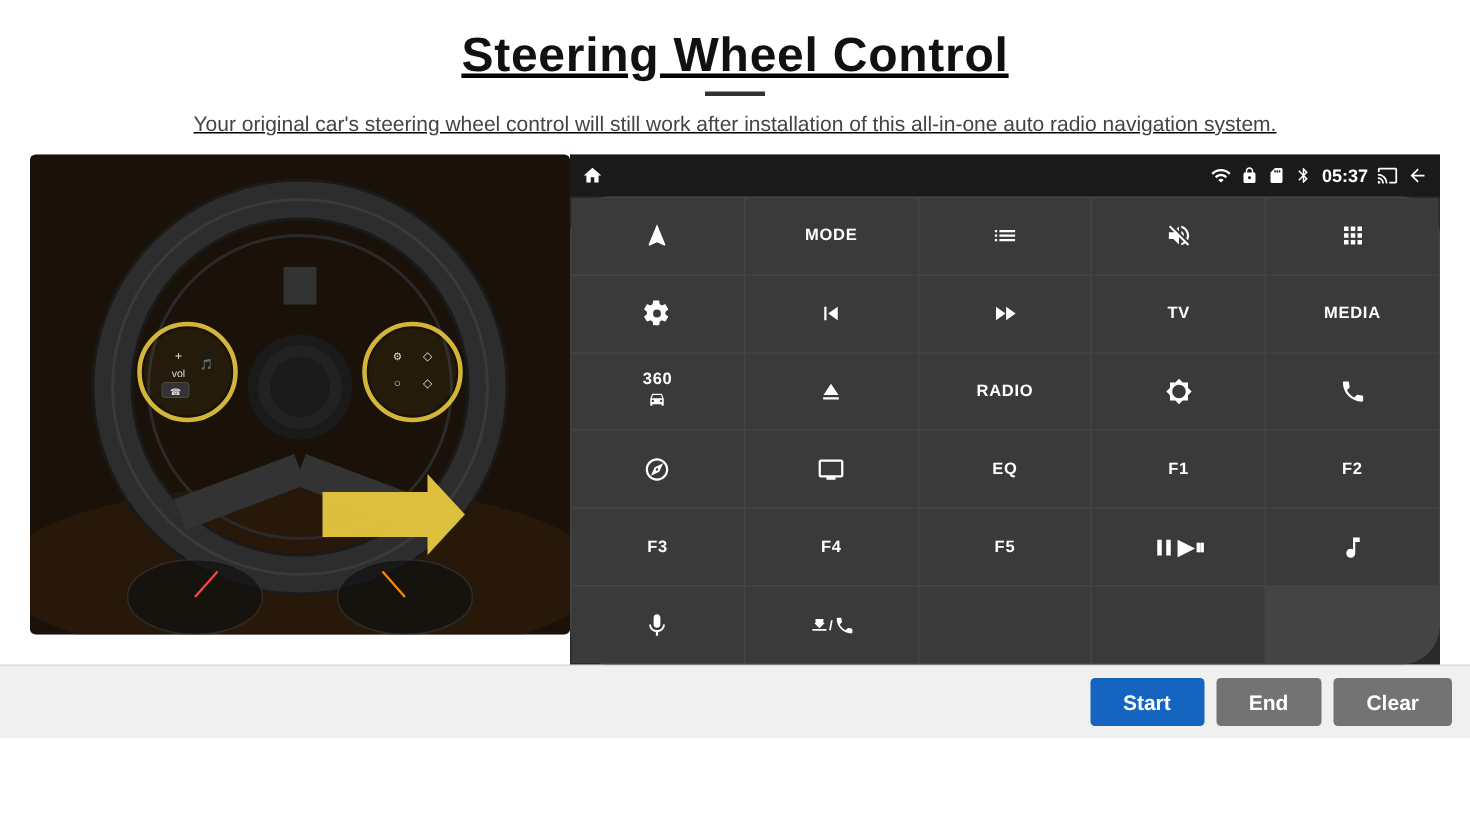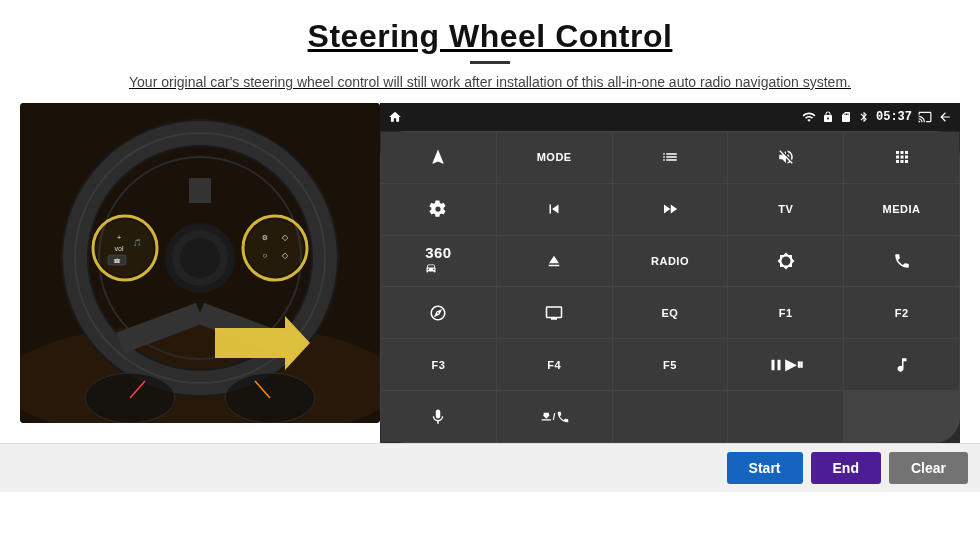--- a/index.html
+++ b/index.html
@@ -82,21 +82,20 @@
     }
     .status-bar-left {
       display: flex;
       align-items: center;
       gap: 6px;
     }
     .status-bar-right {
       display: flex;
       align-items: center;
       gap: 6px;
-      font-family: Liberation Mono, monospace;
     }
 
     
     .btn-grid {
       display: grid;
       grid-template-columns: repeat(5, 1fr);
       grid-template-rows: repeat(6, 1fr);
       flex: 1;
       gap: 1px;
       background: #444;
@@ -139,21 +138,21 @@
       font-weight: 600;
       border: none;
       border-radius: 3px;
       cursor: pointer;
     }
     .btn-start {
       background: #1565c0;
       color: #fff;
     }
     .btn-end {
-      background: #4c1d95;
+      background: #737373;
       color: #fff;
     }
     .btn-clear {
       background: #737373;
       color: #fff;
     }
   </style>
 </head>
 <body>
 
@@ -298,21 +297,21 @@
             </svg>
         </button>
         <button class="grid-btn">
           <span>TV</span>
         </button>
         <button class="grid-btn">
           <span>MEDIA</span>
         </button>
 
         <button class="grid-btn">
-          <span style="font-size:15px;line-height:1.1;text-align:left;">360<br><svg viewBox="0 0 24 24" style="width:12px;height:12px;fill:#fff;">
+          <span style="font-size:11px;line-height:1.1;text-align:center;">360<br><svg viewBox="0 0 24 24" style="width:12px;height:12px;fill:#fff;">
                 <path d="M18.92 6.01C18.72 5.42 18.16 5 17.5 5h-11c-.66 0-1.21.42-1.42 1.01L3 12v8c0 .55.45 1 1 1h1c.55 0 1-.45 1-1v-1h12v1c0 .55.45 1 1 1h1c.55 0 1-.45 1-1v-8l-2.08-5.99zM6.5 16c-.83 0-1.5-.67-1.5-1.5S5.67 13 6.5 13s1.5.67 1.5 1.5S7.33 16 6.5 16zm11 0c-.83 0-1.5-.67-1.5-1.5s.67-1.5 1.5-1.5 1.5.67 1.5 1.5-.67 1.5-1.5 1.5zM5 11l1.5-4.5h11L19 11H5z"></path>
               </svg></span>
         </button>
         <button class="grid-btn">
           <svg viewBox="0 0 24 24">
               <path d="M5 17h14v2H5zm7-12L5.33 15h13.34z"></path>
             </svg>
         </button>
         <button class="grid-btn">
           <span>RADIO</span>

